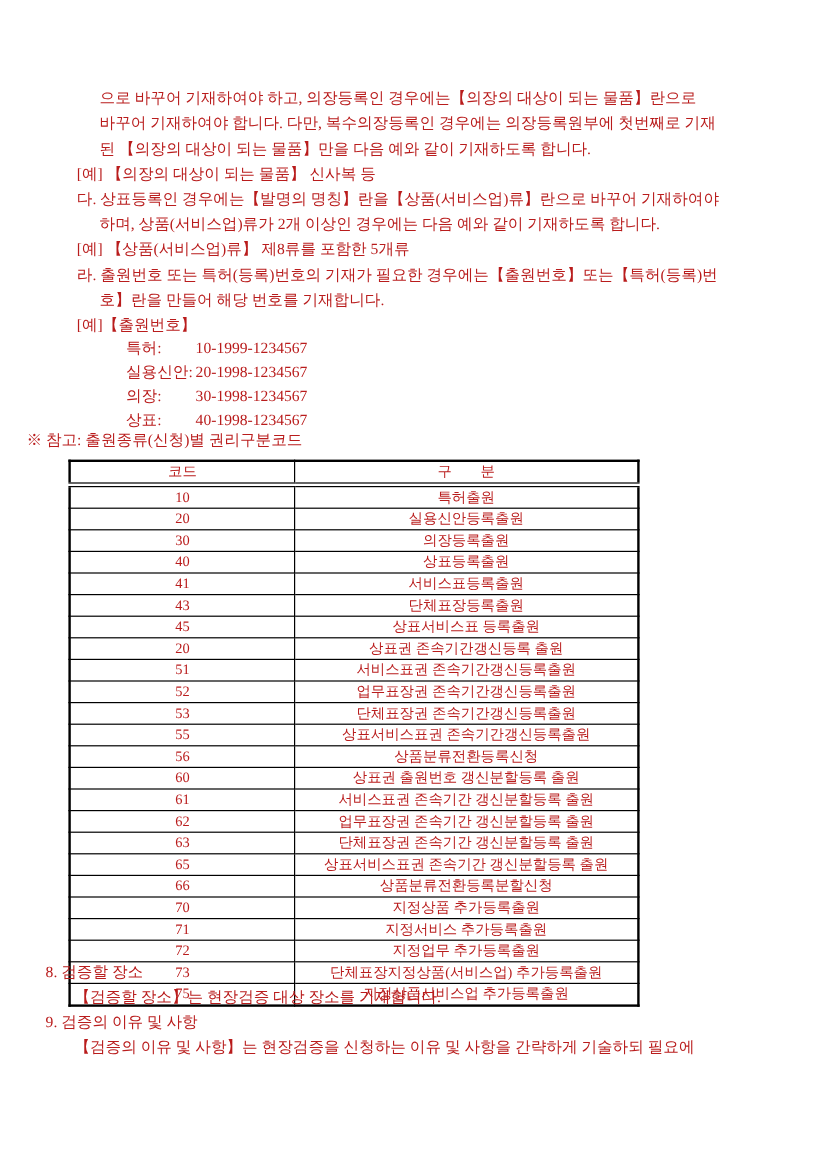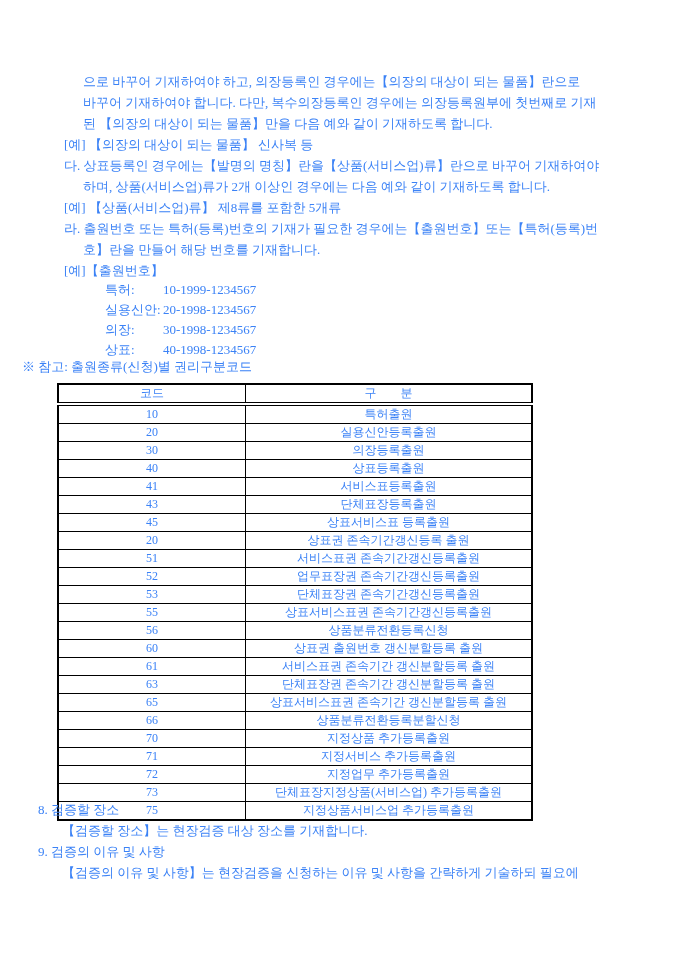--- a/index.html
+++ b/index.html
@@ -1,21 +1,21 @@
 <!DOCTYPE html>
 <html><head>
 <meta charset="utf-8">
 <style>
   html, body { margin: 0; padding: 0; background: #ffffff; }
   .page {
     position: relative;
     width: 680px;
     height: 962px;
     background: #ffffff;
-    color: #3b82f6;
+    color: #b91c1c;
     font-family: "Liberation Serif", "DejaVu Serif", serif;
     overflow: hidden;
   }
   .text-top {
     position: absolute;
     left: 40px;
     top: 71px;
     width: 586px;
     font-size: 13px;
   }
@@ -186,20 +186,24 @@
         </tr>
       <tr>
           <td>60</td>
           <td>상표권 출원번호 갱신분할등록 출원</td>
         </tr>
       <tr>
           <td>61</td>
           <td>서비스표권 존속기간 갱신분할등록 출원</td>
         </tr>
       <tr>
+          <td>62</td>
+          <td>업무표장권 존속기간 갱신분할등록 출원</td>
+        </tr>
+      <tr>
           <td>63</td>
           <td>단체표장권 존속기간 갱신분할등록 출원</td>
         </tr>
       <tr>
           <td>65</td>
           <td>상표서비스표권 존속기간 갱신분할등록 출원</td>
         </tr>
       <tr>
           <td>66</td>
           <td>상품분류전환등록분할신청</td>

